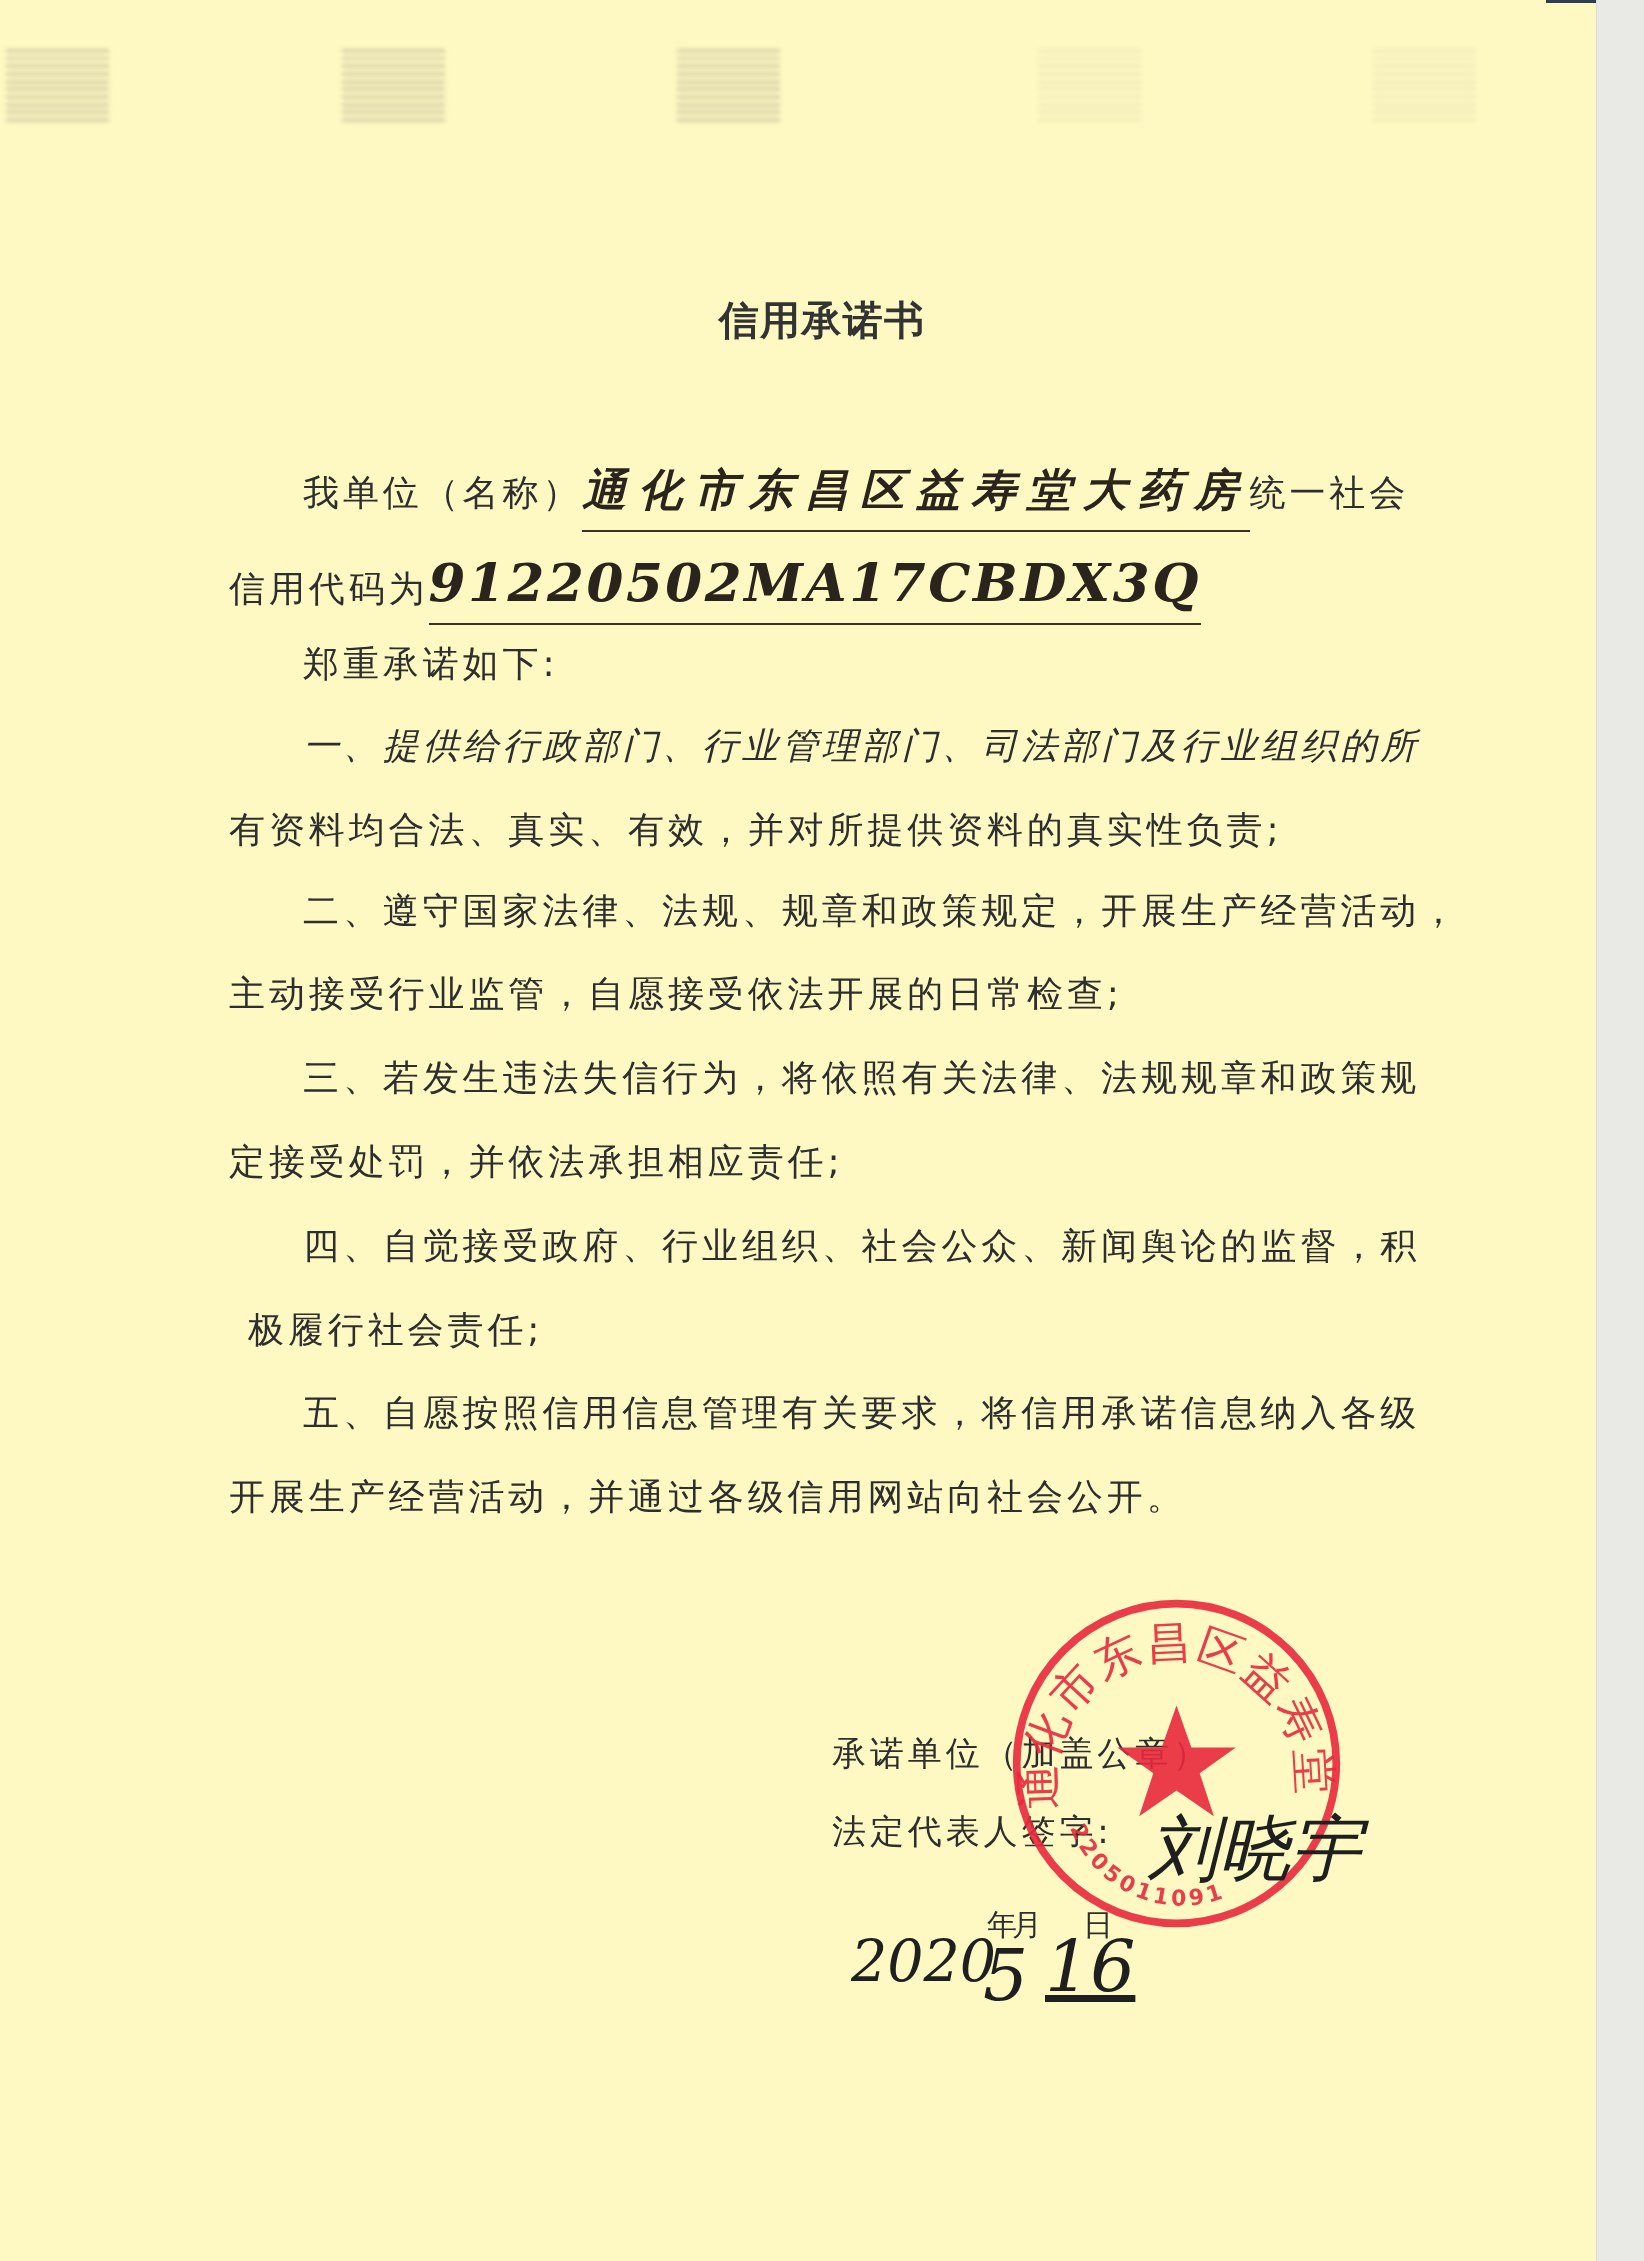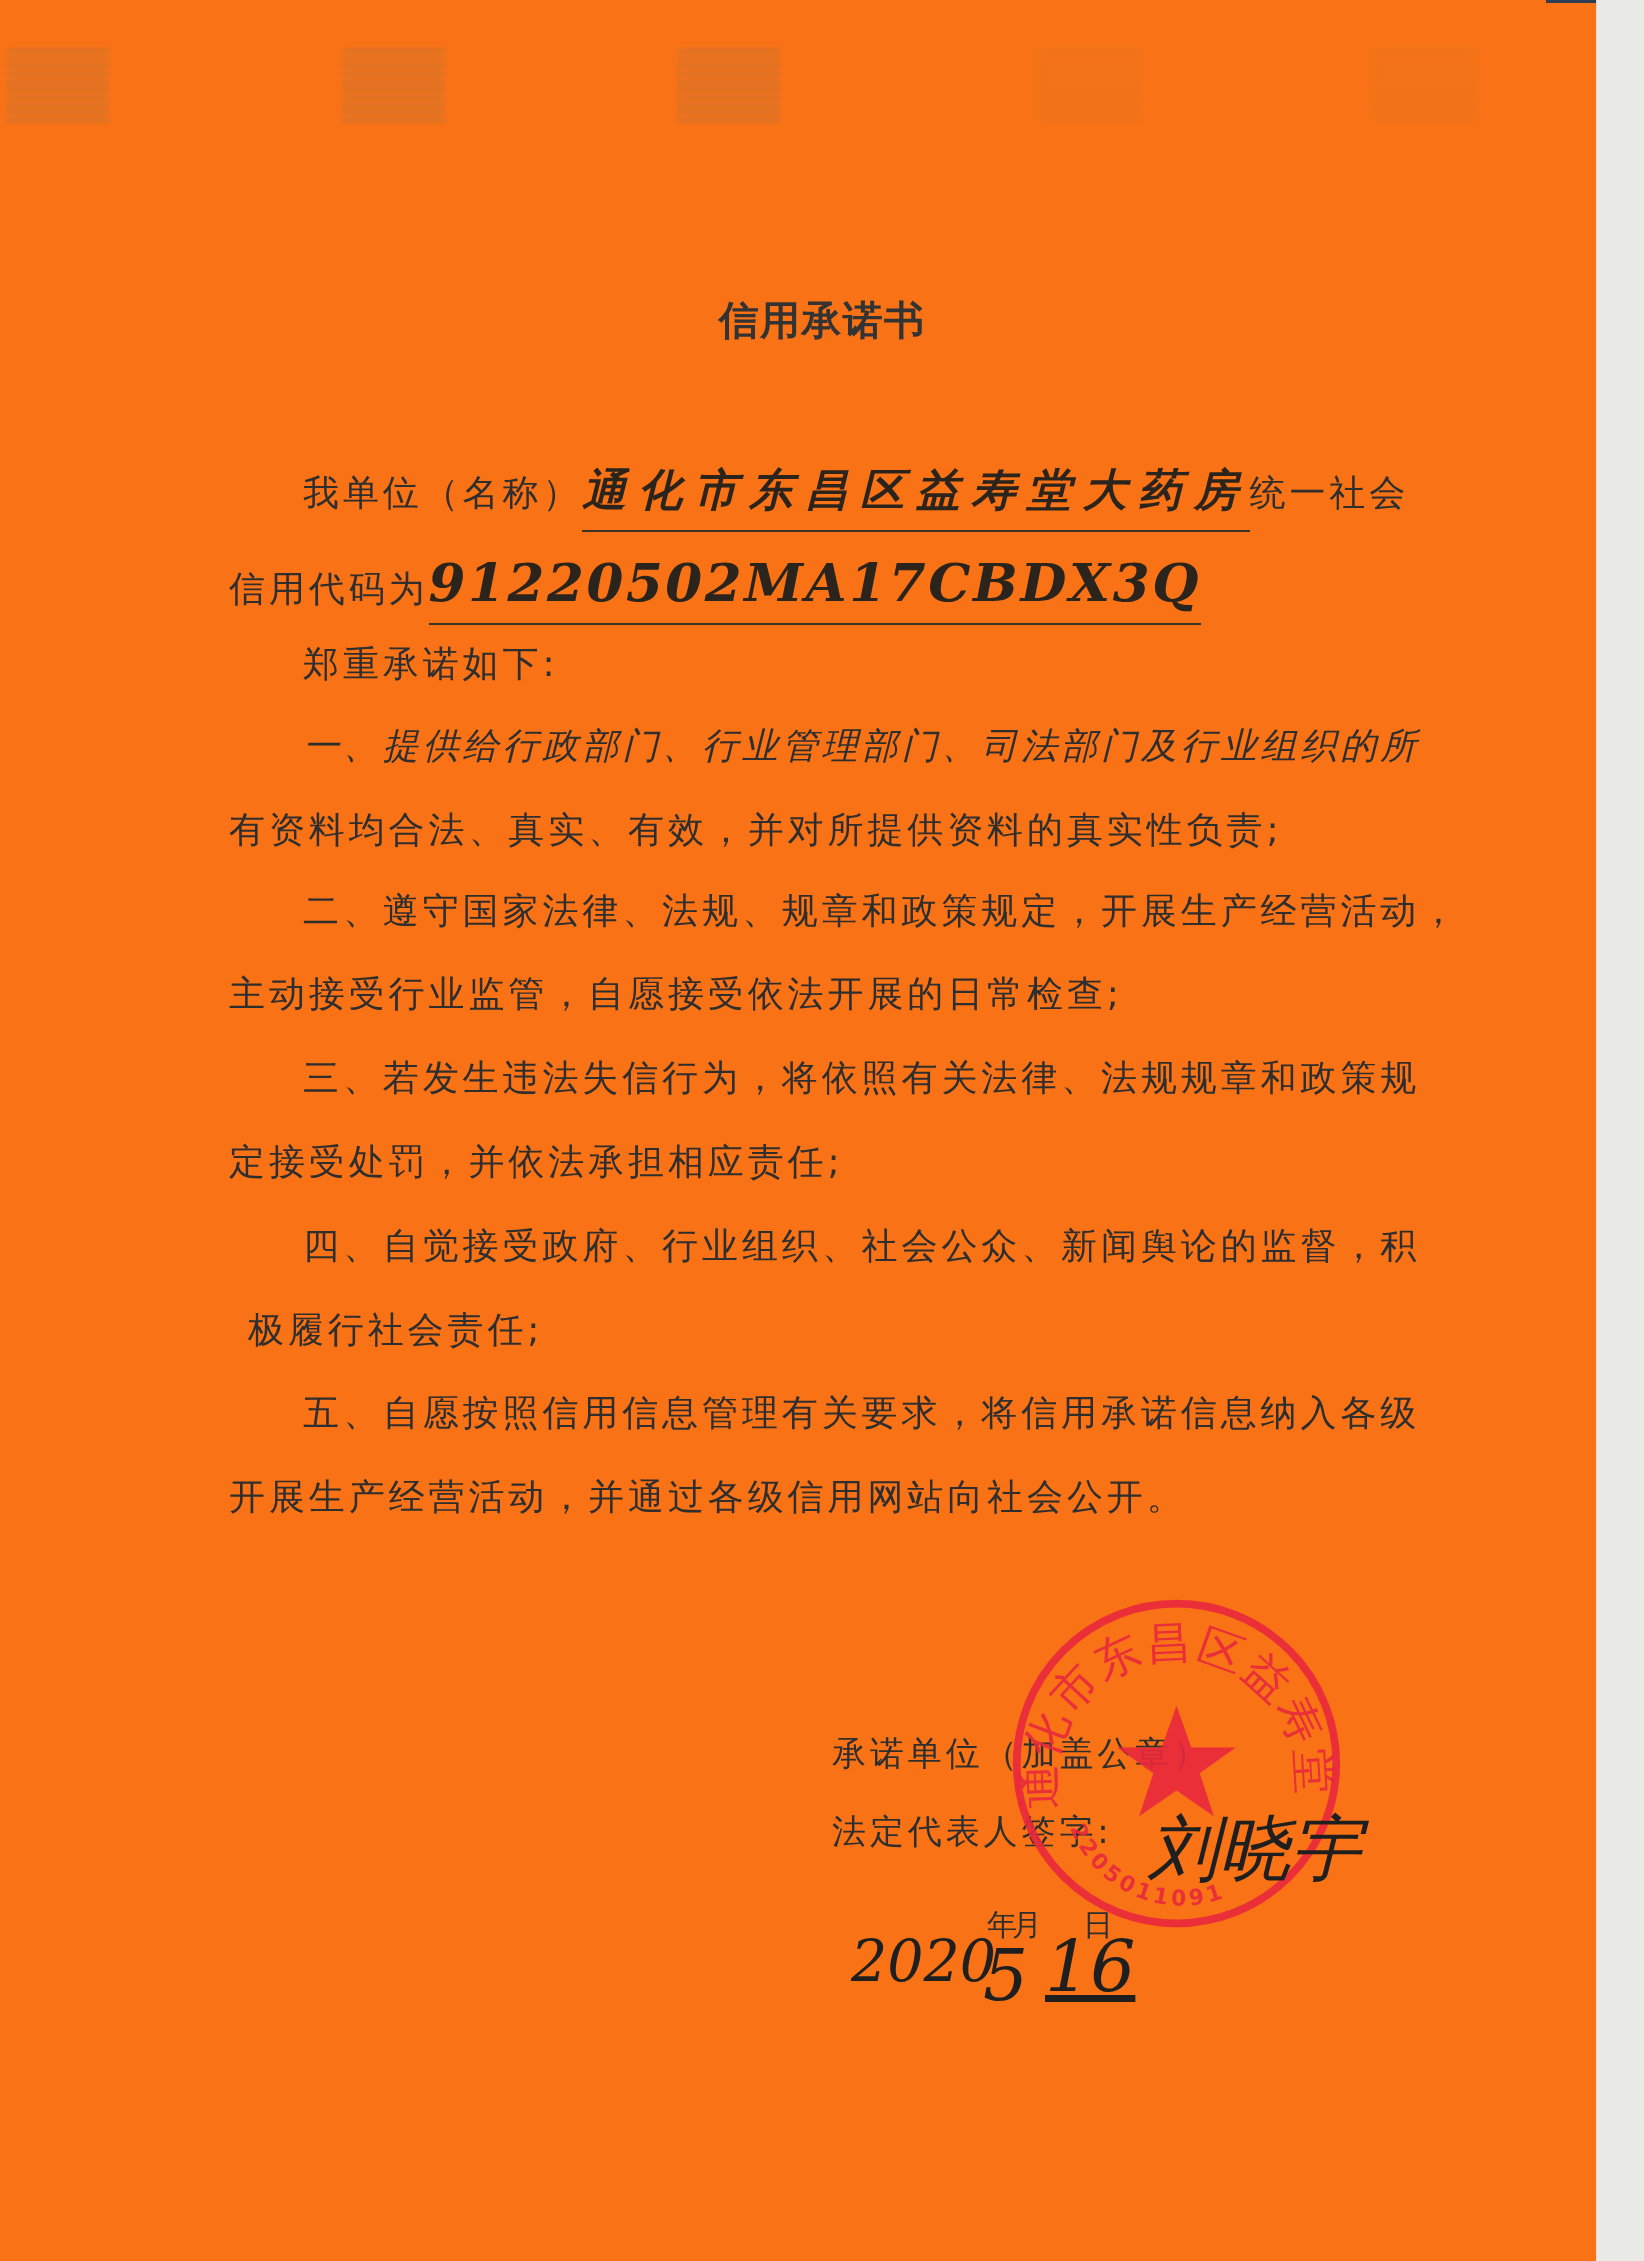--- a/index.html
+++ b/index.html
@@ -6,21 +6,21 @@
     body {
       width: 1644px; height: 2261px;
       background: #e9eae6;
       position: relative; overflow: hidden;
       font-family: "DejaVu Serif", "Liberation Serif", serif;
       color: #2a2a2a;
     }
     .page {
       position: absolute; left: 0; top: 0;
       width: 1596px; height: 2261px;
-      background: #f97316;
+      background: #fef9c3;
       border-right: 1.3px solid #dcdcdc;
     }
     .top-edge {
       position: absolute; right: 0; top: 0; width: 50px; height: 2.6px; background: #2d3d52;
     }
     .bleed {
       position: absolute; top: 45px; width: 103px; height: 77px;
       background: repeating-linear-gradient(0deg, rgba(120,110,100,0.28) 0 3.9px, rgba(0,0,0,0) 3.9px 7.7px);
       filter: blur(1.9px);
     }

